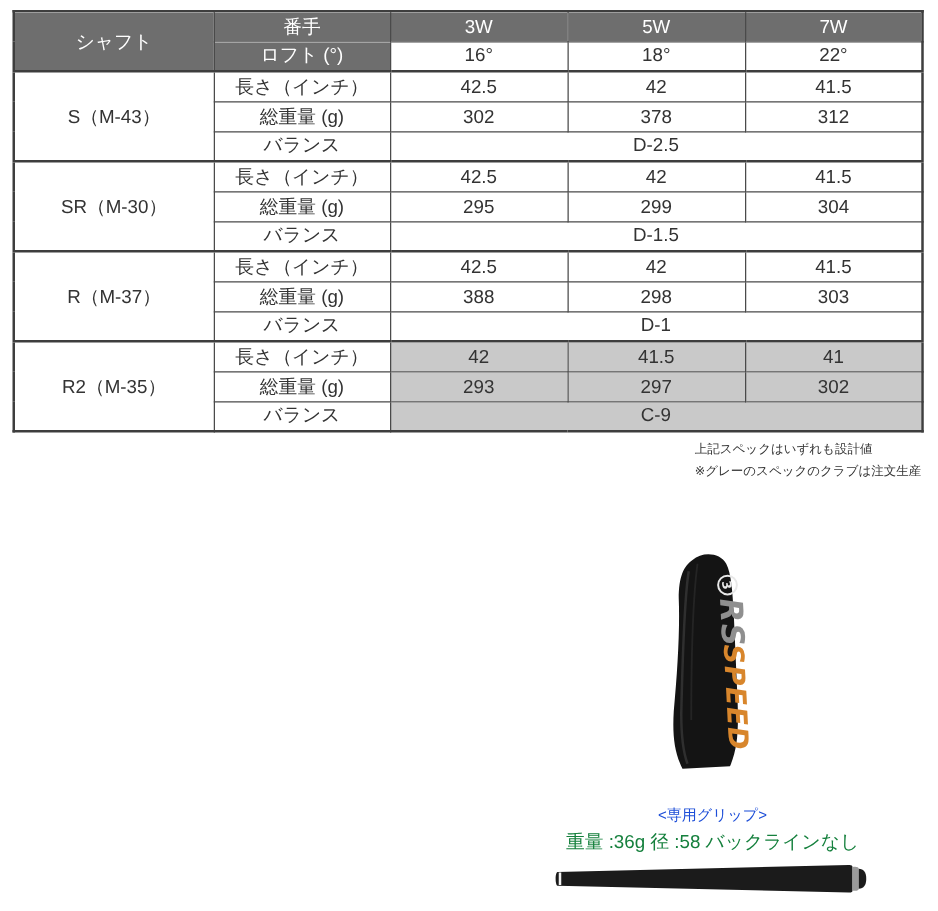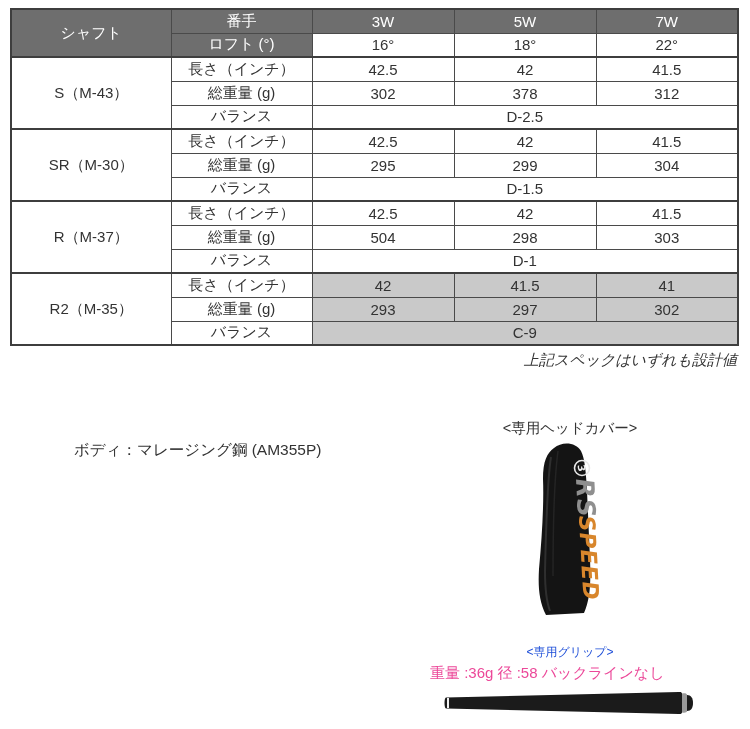--- a/index.html
+++ b/index.html
@@ -20,42 +20,42 @@
     border:1px solid #4a4a4a; text-align:center; vertical-align:middle;
     height:24px; padding:0 2px; overflow:hidden; white-space:nowrap;
   }
   td.hcell { background:#6e6e6e; color:#ffffff; }
   td.graycell { background:#c9c9c9; }
   tr.sec-top td { border-top:2px solid #3e3e3e; }
 
   
   .notes-right {
     position:absolute; right:13px; top:351px; 
-    font-size:15px; line-height:18px; color:#333;font-style:italic;
+    font-size:10px; line-height:18px; color:#333;
   }
 
   
   .spec-lines {
     position:absolute; left:12px; top:399px; width:420px;
     font-size:15.5px; line-height:20.4px; color:#333; white-space:pre;
   }
 
   
   .hc-title {
     position:absolute; left:430px; top:419px; width:280px;
     text-align:center; font-size:14.5px; color:#333;
   }
   .hc-graphic { position:absolute; left:430px; top:441px; width:280px; text-align:center; }
   .grip-title {
     position:absolute; left:430px; top:644px; width:280px;
     text-align:center; font-size:12px; color:#1d4ed8;
   }
   .grip-spec {
     position:absolute; left:430px; top:664px; width:280px;
-    font-size:15px; color:#ec4899;
+    text-align:center; font-size:15px; color:#15803d;
   }
   .grip-graphic { position:absolute; left:432px; top:690px; width:280px; text-align:center; }
 </style>
 </head>
 <body>
 
 <div class="page">
 
   <div class="spec-table-wrap">
     <table class="spec">
@@ -120,21 +120,21 @@
 
         <tr class="sec-top">
           <td rowspan="3">R（M-37）</td>
           <td>長さ（インチ）</td>
           <td>42.5</td>
           <td>42</td>
           <td>41.5</td>
         </tr>
         <tr>
           <td>総重量 (g)</td>
-          <td>504</td>
+          <td>388</td>
           <td>298</td>
           <td>303</td>
         </tr>
         <tr>
           <td>バランス</td>
           <td colspan="3">D-1</td>
         </tr>
 
         <tr class="sec-top">
           <td rowspan="3">R2（M-35）</td>
@@ -152,31 +152,30 @@
         <tr>
           <td>バランス</td>
           <td colspan="3" class="graycell">C-9</td>
         </tr>
       </tbody>
     </table>
   </div>
 
   <div class="notes-right">
     <div>上記スペックはいずれも設計値</div>
+    <div>※グレーのスペックのクラブは注文生産</div>
   </div>
 
   <div class="spec-lines">
-    <div>　　　　ボディ：マレージング鋼 (AM355P)</div>
-    
-    
-    
-    
-  </div>
-
-  <div class="hc-title">&lt;専用ヘッドカバー&gt;</div>
+    
+    
+    
+    
+  </div>
+
   <div class="hc-graphic">
     <svg width="100" height="182" viewBox="0 0 100 182">
 
       <path d="M34,7 C42,0 56,1 61,10 C65,18 66,32 67,50 L70,118 C71,144 70,158 64,172 L26,174 C19,160 18,146 19,128 C22,96 24,62 23,38 C23,20 27,12 34,7 Z" fill="#141414"></path>
 
       <path d="M31,16 C27,40 26,90 25,130 C25,150 27,162 30,170" fill="none" stroke="#2f2f2f" stroke-width="2"></path>
       <path d="M38,10 C34,40 33,95 33,135" fill="none" stroke="#242424" stroke-width="1.5"></path>
 
       <circle cx="62" cy="27" r="7.5" fill="none" stroke="#e8e8e8" stroke-width="1.6"></circle>
       <text x="62" y="31" text-anchor="middle" font-size="10" font-weight="bold" fill="#e8e8e8" transform="rotate(80 62 27)" font-family="'DejaVu Sans',sans-serif">3</text>

